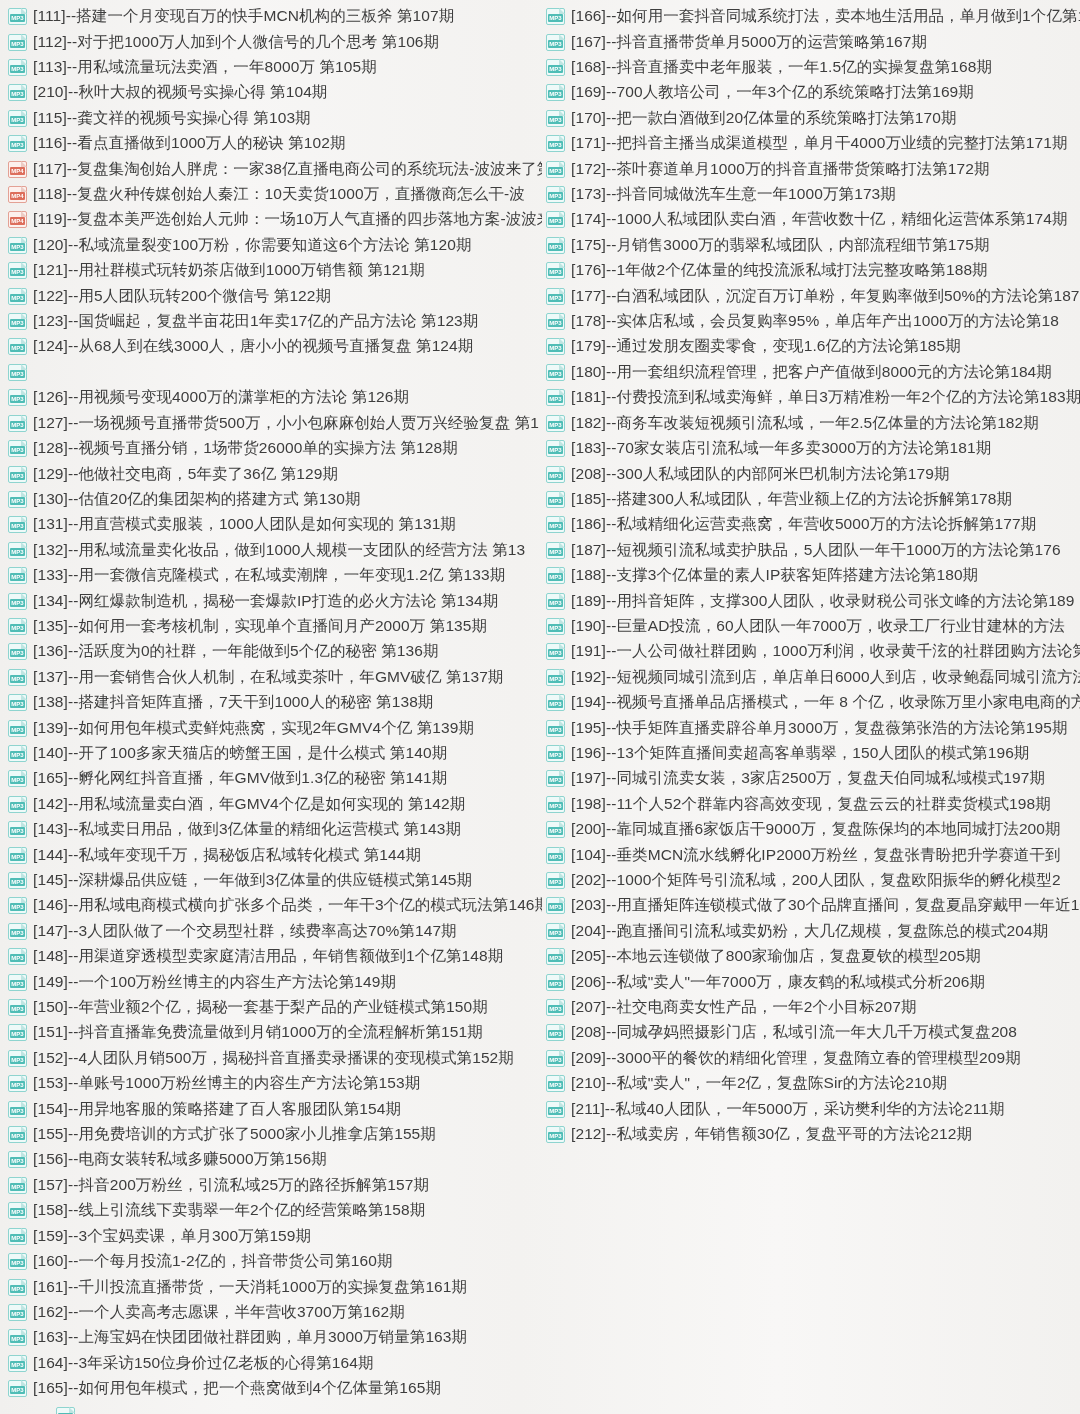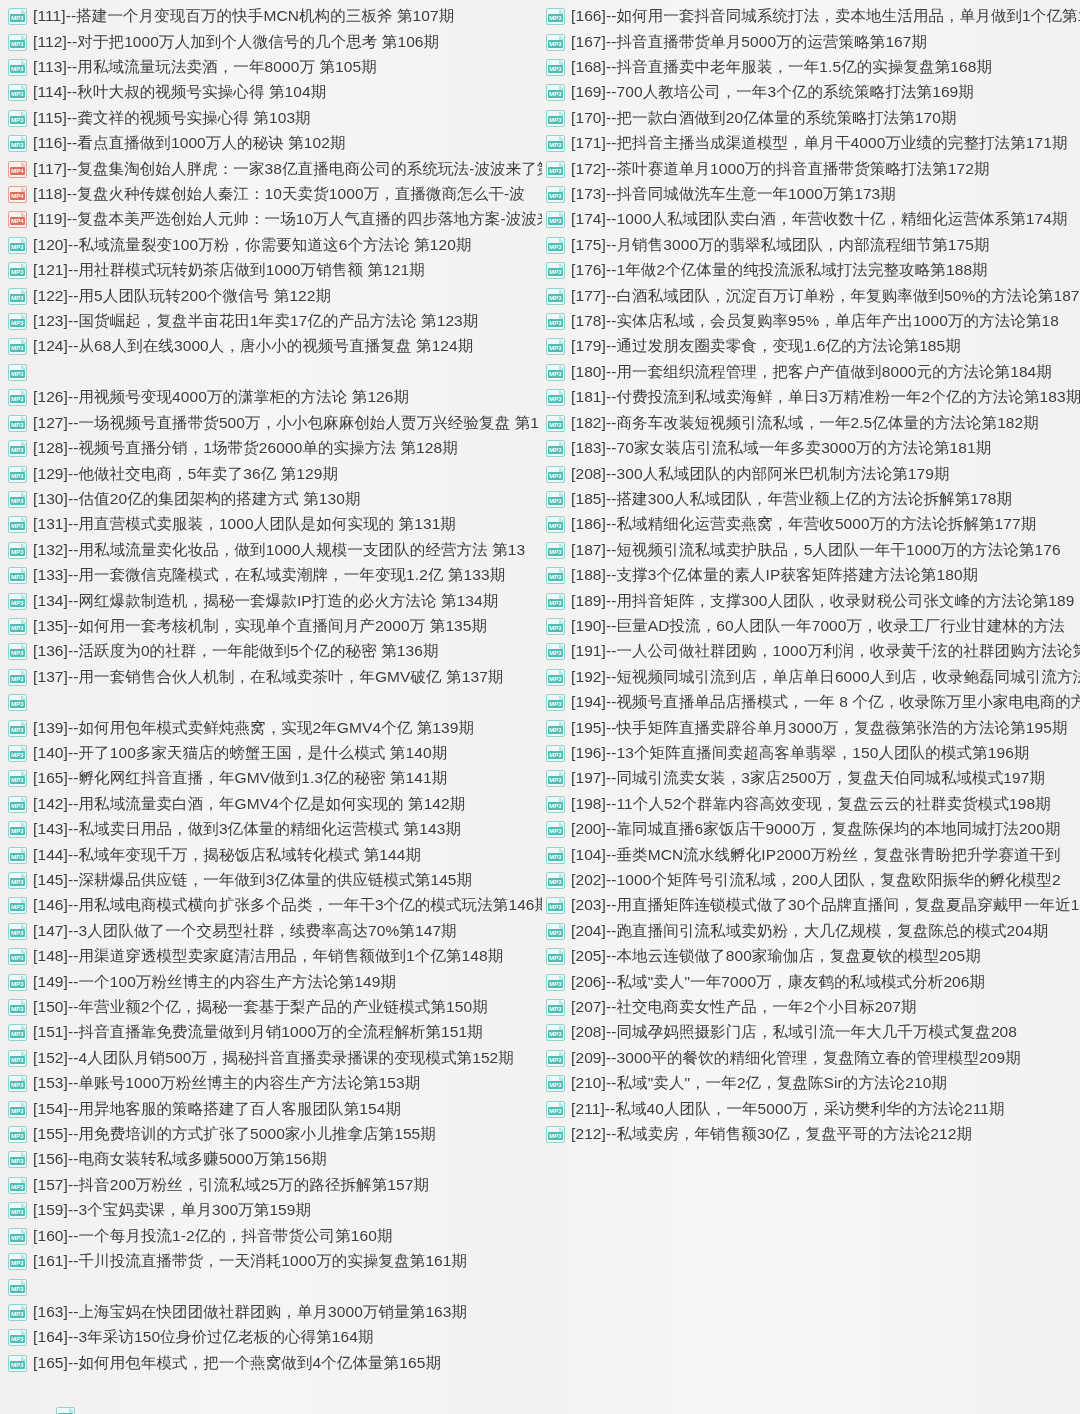--- a/index.html
+++ b/index.html
@@ -64,21 +64,21 @@
       <div class="row">
         <span class="ficon mp3">
           <span class="ftag">MP3</span>
         </span>
         <span class="fname">[113]--用私域流量玩法卖酒，一年8000万 第105期</span>
       </div>
       <div class="row">
         <span class="ficon mp3">
           <span class="ftag">MP3</span>
         </span>
-        <span class="fname">[114]--秋叶大叔的视频号实操心得 第104期</span>
+        <span class="fname">[210]--秋叶大叔的视频号实操心得 第104期</span>
       </div>
       <div class="row">
         <span class="ficon mp3">
           <span class="ftag">MP3</span>
         </span>
         <span class="fname">[115]--龚文祥的视频号实操心得 第103期</span>
       </div>
       <div class="row">
         <span class="ficon mp3">
           <span class="ftag">MP3</span>
@@ -207,20 +207,21 @@
       <div class="row">
         <span class="ficon mp3">
           <span class="ftag">MP3</span>
         </span>
         <span class="fname">[137]--用一套销售合伙人机制，在私域卖茶叶，年GMV破亿 第137期</span>
       </div>
       <div class="row">
         <span class="ficon mp3">
           <span class="ftag">MP3</span>
         </span>
+        <span class="fname">[138]--搭建抖音矩阵直播，7天干到1000人的秘密 第138期</span>
       </div>
       <div class="row">
         <span class="ficon mp3">
           <span class="ftag">MP3</span>
         </span>
         <span class="fname">[139]--如何用包年模式卖鲜炖燕窝，实现2年GMV4个亿 第139期</span>
       </div>
       <div class="row">
         <span class="ficon mp3">
           <span class="ftag">MP3</span>
@@ -326,38 +327,45 @@
       <div class="row">
         <span class="ficon mp3">
           <span class="ftag">MP3</span>
         </span>
         <span class="fname">[157]--抖音200万粉丝，引流私域25万的路径拆解第157期</span>
       </div>
       <div class="row">
         <span class="ficon mp3">
           <span class="ftag">MP3</span>
         </span>
+        <span class="fname">[158]--线上引流线下卖翡翠一年2个亿的经营策略第158期</span>
+      </div>
+      <div class="row">
+        <span class="ficon mp3">
+          <span class="ftag">MP3</span>
+        </span>
         <span class="fname">[159]--3个宝妈卖课，单月300万第159期</span>
       </div>
       <div class="row">
         <span class="ficon mp3">
           <span class="ftag">MP3</span>
         </span>
         <span class="fname">[160]--一个每月投流1-2亿的，抖音带货公司第160期</span>
       </div>
       <div class="row">
         <span class="ficon mp3">
           <span class="ftag">MP3</span>
         </span>
         <span class="fname">[161]--千川投流直播带货，一天消耗1000万的实操复盘第161期</span>
       </div>
       <div class="row">
         <span class="ficon mp3">
           <span class="ftag">MP3</span>
         </span>
+        <span class="fname">[162]--一个人卖高考志愿课，半年营收3700万第162期</span>
       </div>
       <div class="row">
         <span class="ficon mp3">
           <span class="ftag">MP3</span>
         </span>
         <span class="fname">[163]--上海宝妈在快团团做社群团购，单月3000万销量第163期</span>
       </div>
       <div class="row">
         <span class="ficon mp3">
           <span class="ftag">MP3</span>

